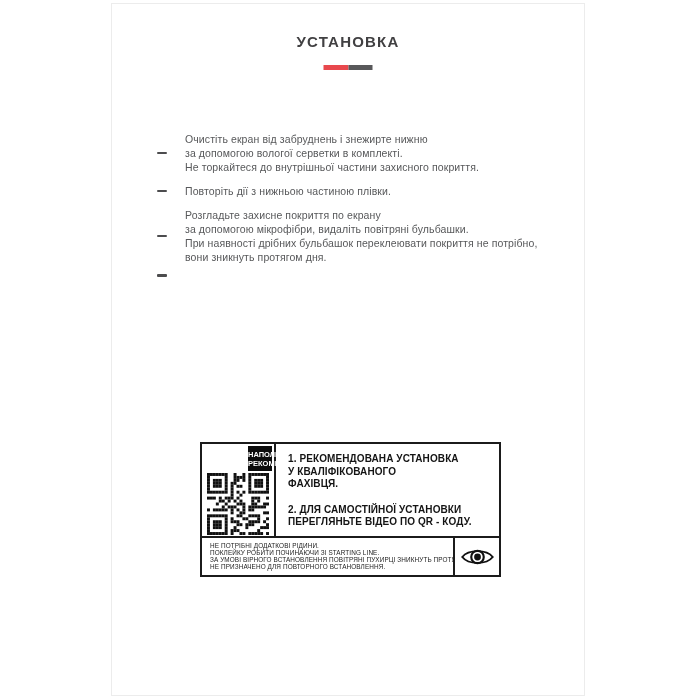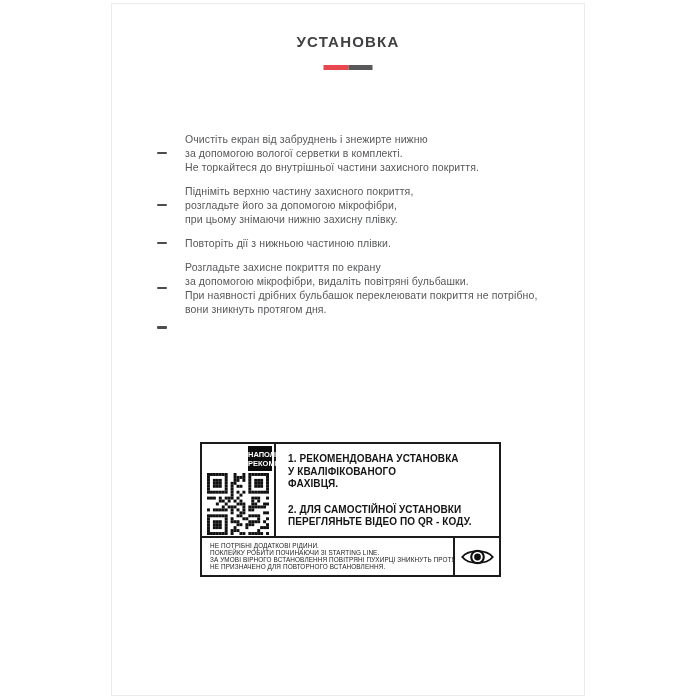--- a/index.html
+++ b/index.html
@@ -51,26 +51,20 @@
       <div class="half" style="background: rgb(232, 72, 77);"></div>
       <div class="half" style="background: rgb(88, 88, 90);"></div>
     </div>
 
     <div class="instructions">
       <div class="instruction">
         <div class="dash"></div>
         <div class="instruction-text">Очистіть екран від забруднень і знежирте нижню
 за допомогою вологої серветки в комплекті.
 Не торкайтеся до внутрішньої частини захисного покриття.</div>
-      </div>
-      <div class="instruction">
-        <div class="dash"></div>
-        <div class="instruction-text">Підніміть верхню частину захисного покриття,
-розгладьте його за допомогою мікрофібри,
-при цьому знімаючи нижню захисну плівку.</div>
       </div>
       <div class="instruction">
         <div class="dash"></div>
         <div class="instruction-text">Повторіть дії з нижньою частиною плівки.</div>
       </div>
       <div class="instruction">
         <div class="dash"></div>
         <div class="instruction-text">Розгладьте захисне покриття по екрану
 за допомогою мікрофібри, видаліть повітряні бульбашки.
 При наявності дрібних бульбашок переклеювати покриття не потрібно,

